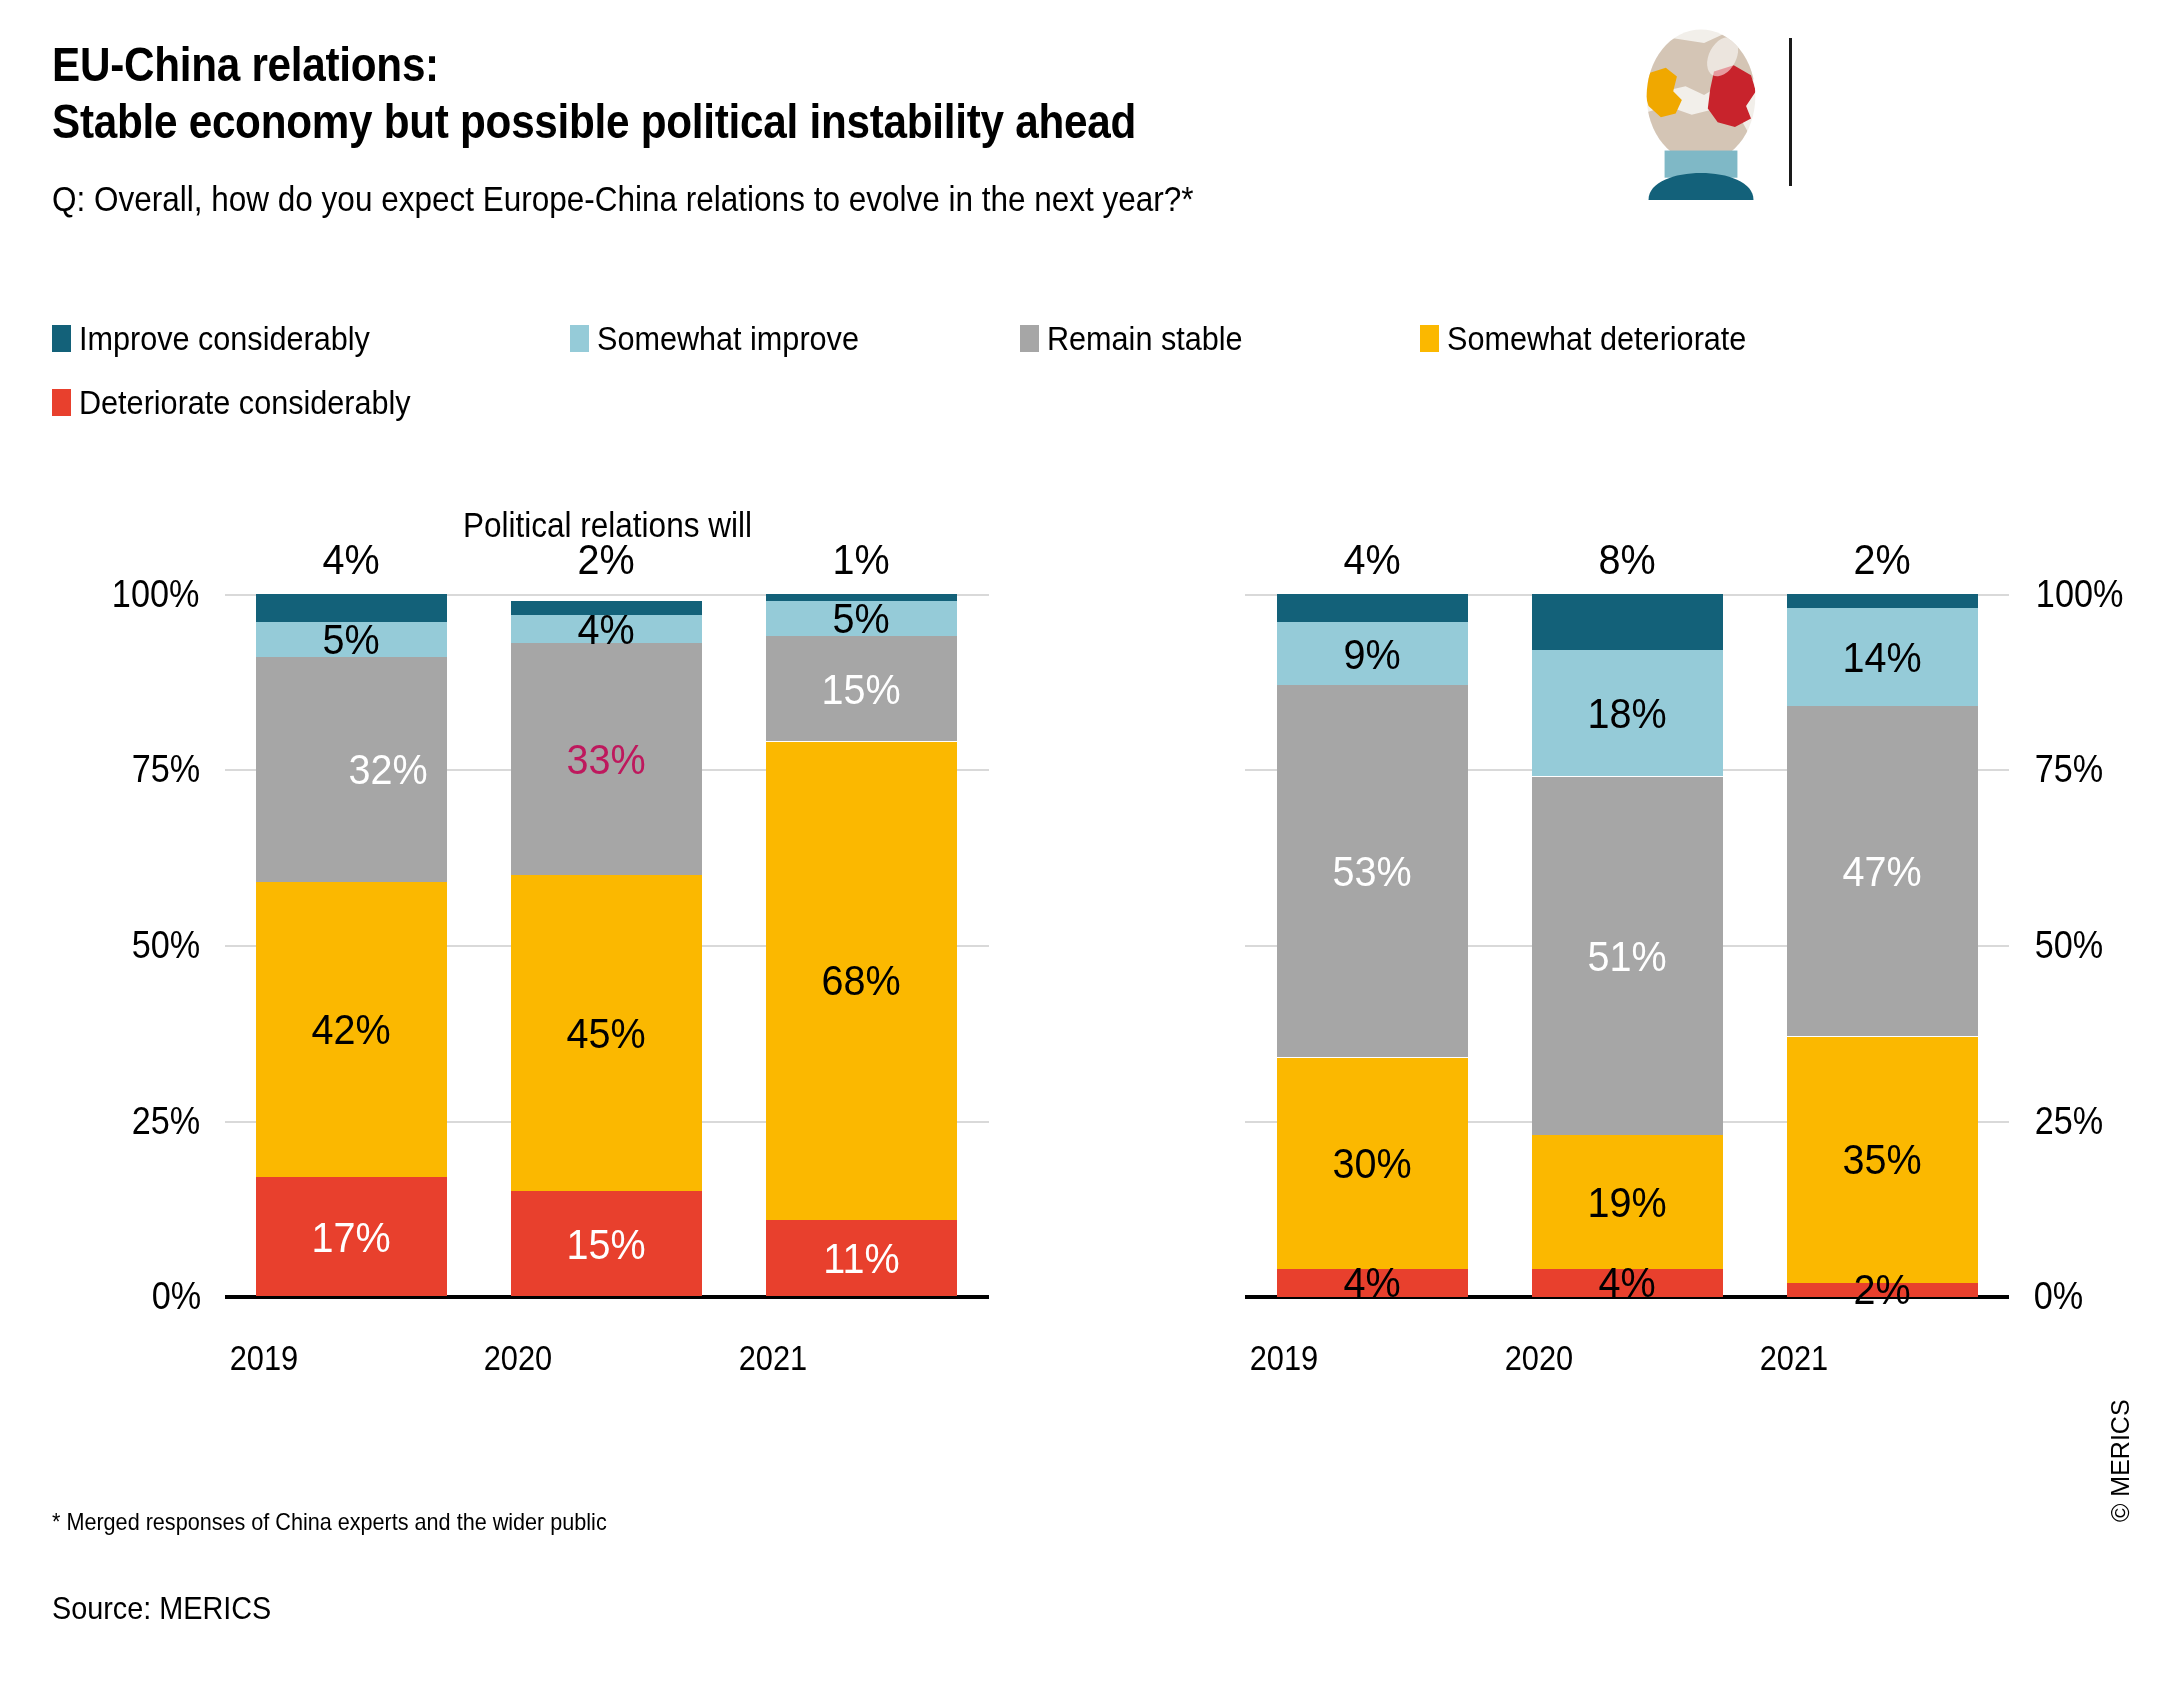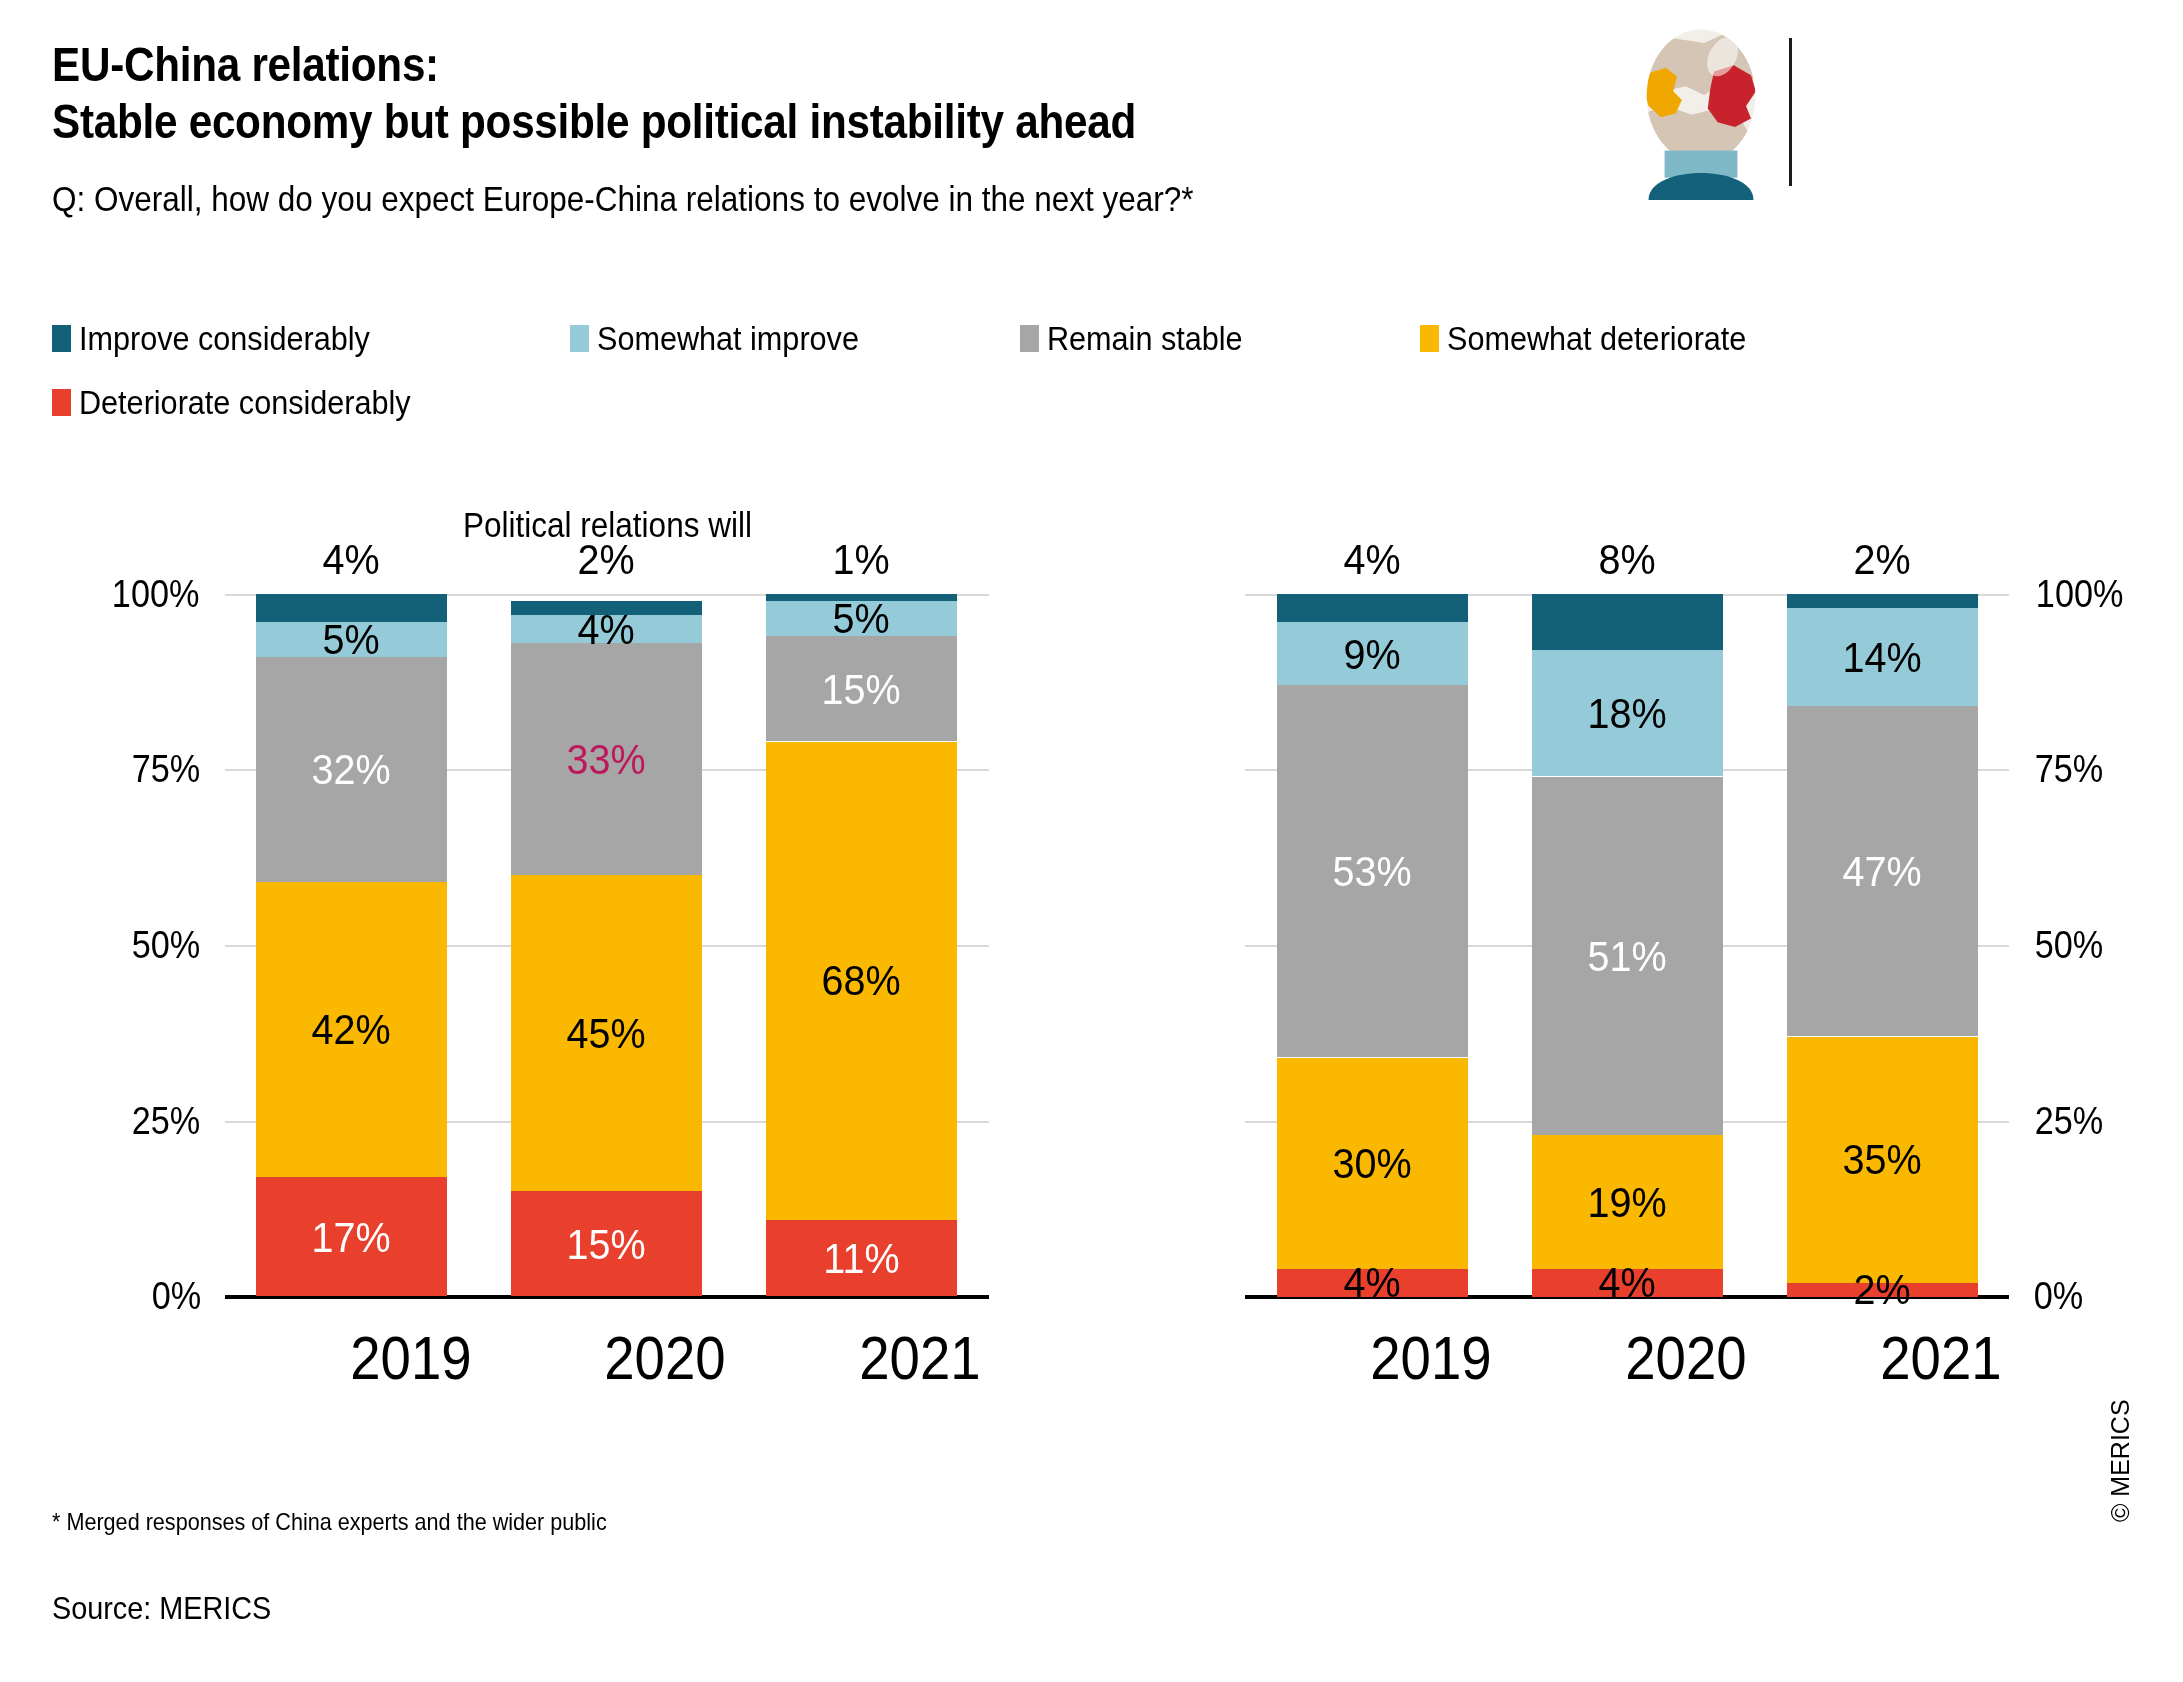--- a/index.html
+++ b/index.html
@@ -101,22 +101,22 @@
   .top-label {
     position:absolute; left:0; width:100%;
     text-align:center;
     font-size:43px; line-height:43px;
     color:#000; white-space:nowrap;
   }
   .top-label span { display:inline-block; transform:scaleX(0.92); }
 
   .xtick {
     position:absolute;
-    text-align:right;
-    font-size:62px; line-height:47px;
+    text-align:left;
+    font-size:35px; line-height:47px;
     white-space:nowrap;
     text-decoration:underline;
   }
   .xtick span { display:inline-block; transform:scaleX(0.88); }
 
   
   #footnote {
     position:absolute; left:52px; top:1504px;
     font-size:24px; line-height:36px; white-space:nowrap;
   }
@@ -211,21 +211,21 @@
     <div class="ytick" style="top: 772px; left: 0px; width: 152px; text-align: right;"><span>0%</span></div>
     <div class="bar" style="left: 204px; width: 191px; top: 89px; height: 703px;">
       <div class="seg" style="top: 583px; height: 119px; background: rgb(232, 64, 45);"></div>
       <div class="seg" style="top: 288px; height: 295px; background: rgb(251, 184, 0);"></div>
       <div class="seg" style="top: 63px; height: 225px; background: rgb(166, 166, 166);"></div>
       <div class="seg" style="top: 28px; height: 35px; background: rgb(149, 203, 216);"></div>
       <div class="seg" style="top: 1.35003e-13px; height: 28px; background: rgb(19, 97, 121);"></div>
     </div>
     <div class="seg-label" style="left: 204px; width: 191px; top: 711px; color: rgb(255, 255, 255);"><span>17%</span></div>
     <div class="seg-label" style="left: 204px; width: 191px; top: 503px; color: rgb(0, 0, 0);"><span>42%</span></div>
-    <div class="seg-label" style="left: 204px; width: 191px; top: 243px; color: rgb(255, 255, 255);"><span>32%</span></div>
+    <div class="seg-label" style="left: 204px; width: 191px; top: 243px; color: rgb(255, 255, 255); padding-left: 37px;"><span>32%</span></div>
     <div class="seg-label" style="left: 204px; width: 191px; top: 113px; color: rgb(0, 0, 0);"><span>5%</span></div>
     <div class="top-label" style="left: 204px; width: 191px; top: 33px; color: rgb(0, 0, 0);"><span>4%</span></div>
     <div class="xtick" style="left: 173px; width: 255px; top: 829px;"><span>2019</span></div>
     <div class="bar" style="left: 459px; width: 191px; top: 89px; height: 703px;">
       <div class="seg" style="top: 597px; height: 105px; background: rgb(232, 64, 45);"></div>
       <div class="seg" style="top: 281px; height: 316px; background: rgb(251, 184, 0);"></div>
       <div class="seg" style="top: 49px; height: 232px; background: rgb(166, 166, 166);"></div>
       <div class="seg" style="top: 21px; height: 28px; background: rgb(149, 203, 216);"></div>
       <div class="seg" style="top: 7px; height: 14px; background: rgb(19, 97, 121);"></div>
     </div>

